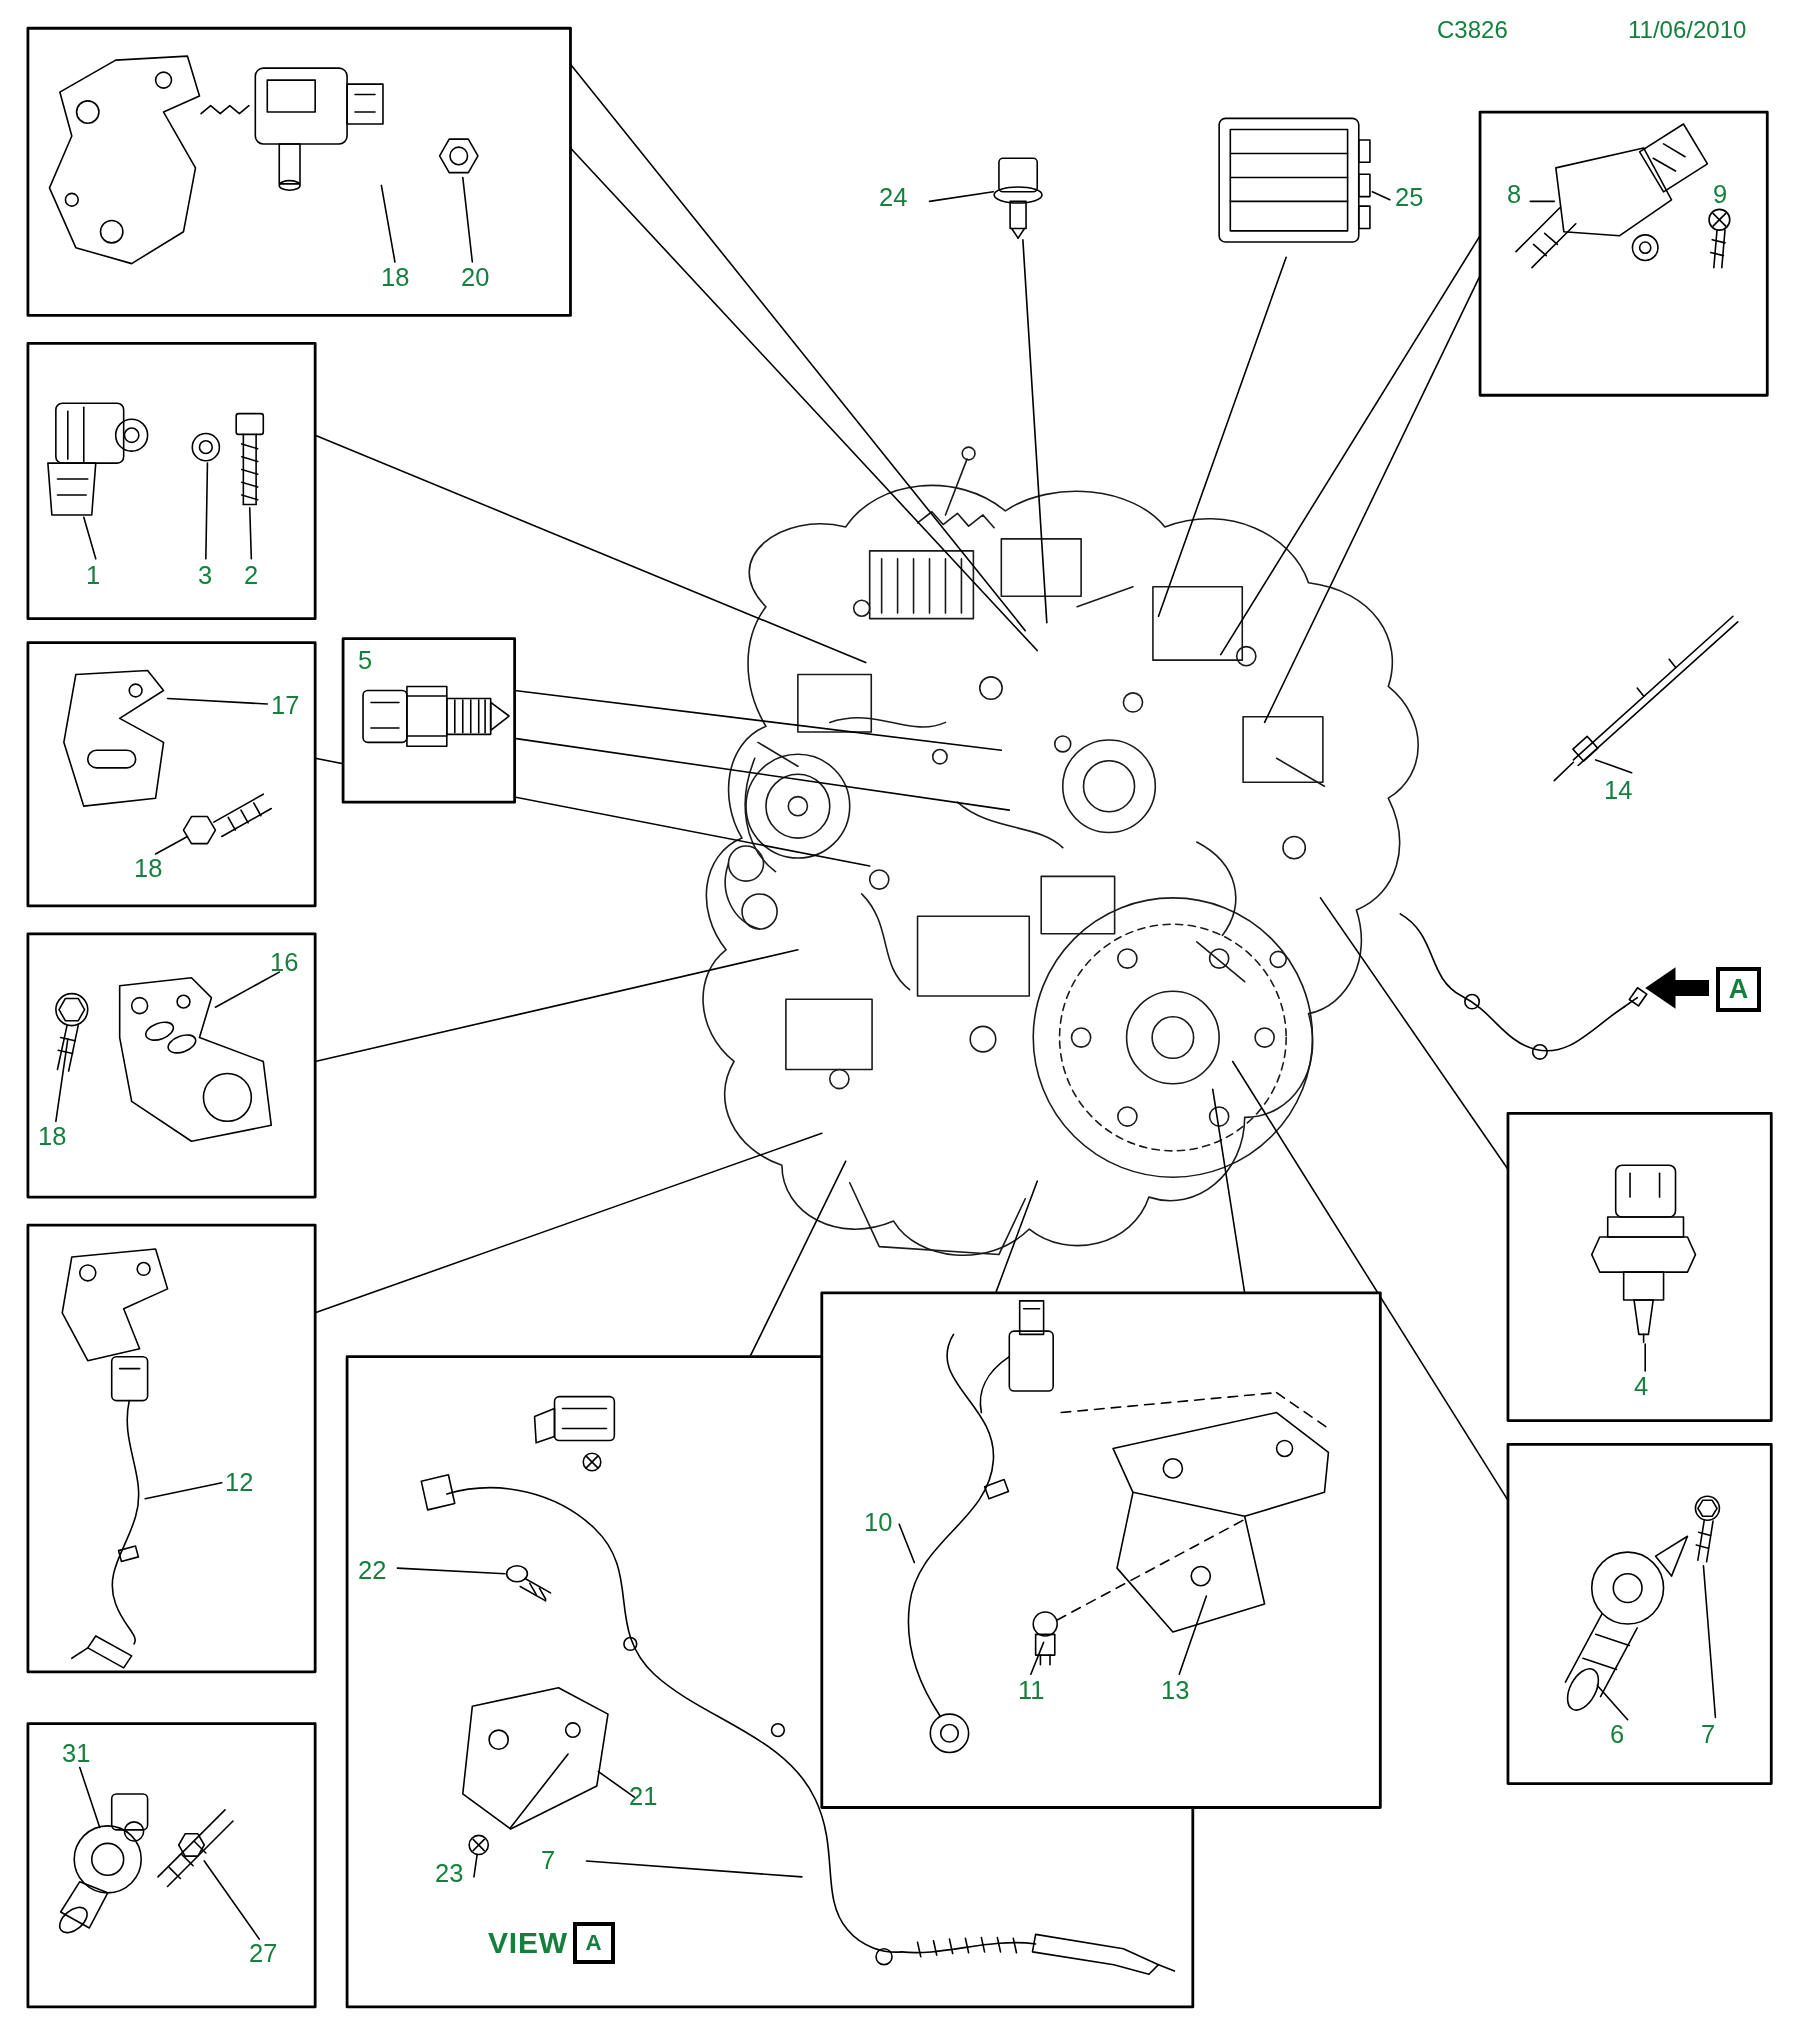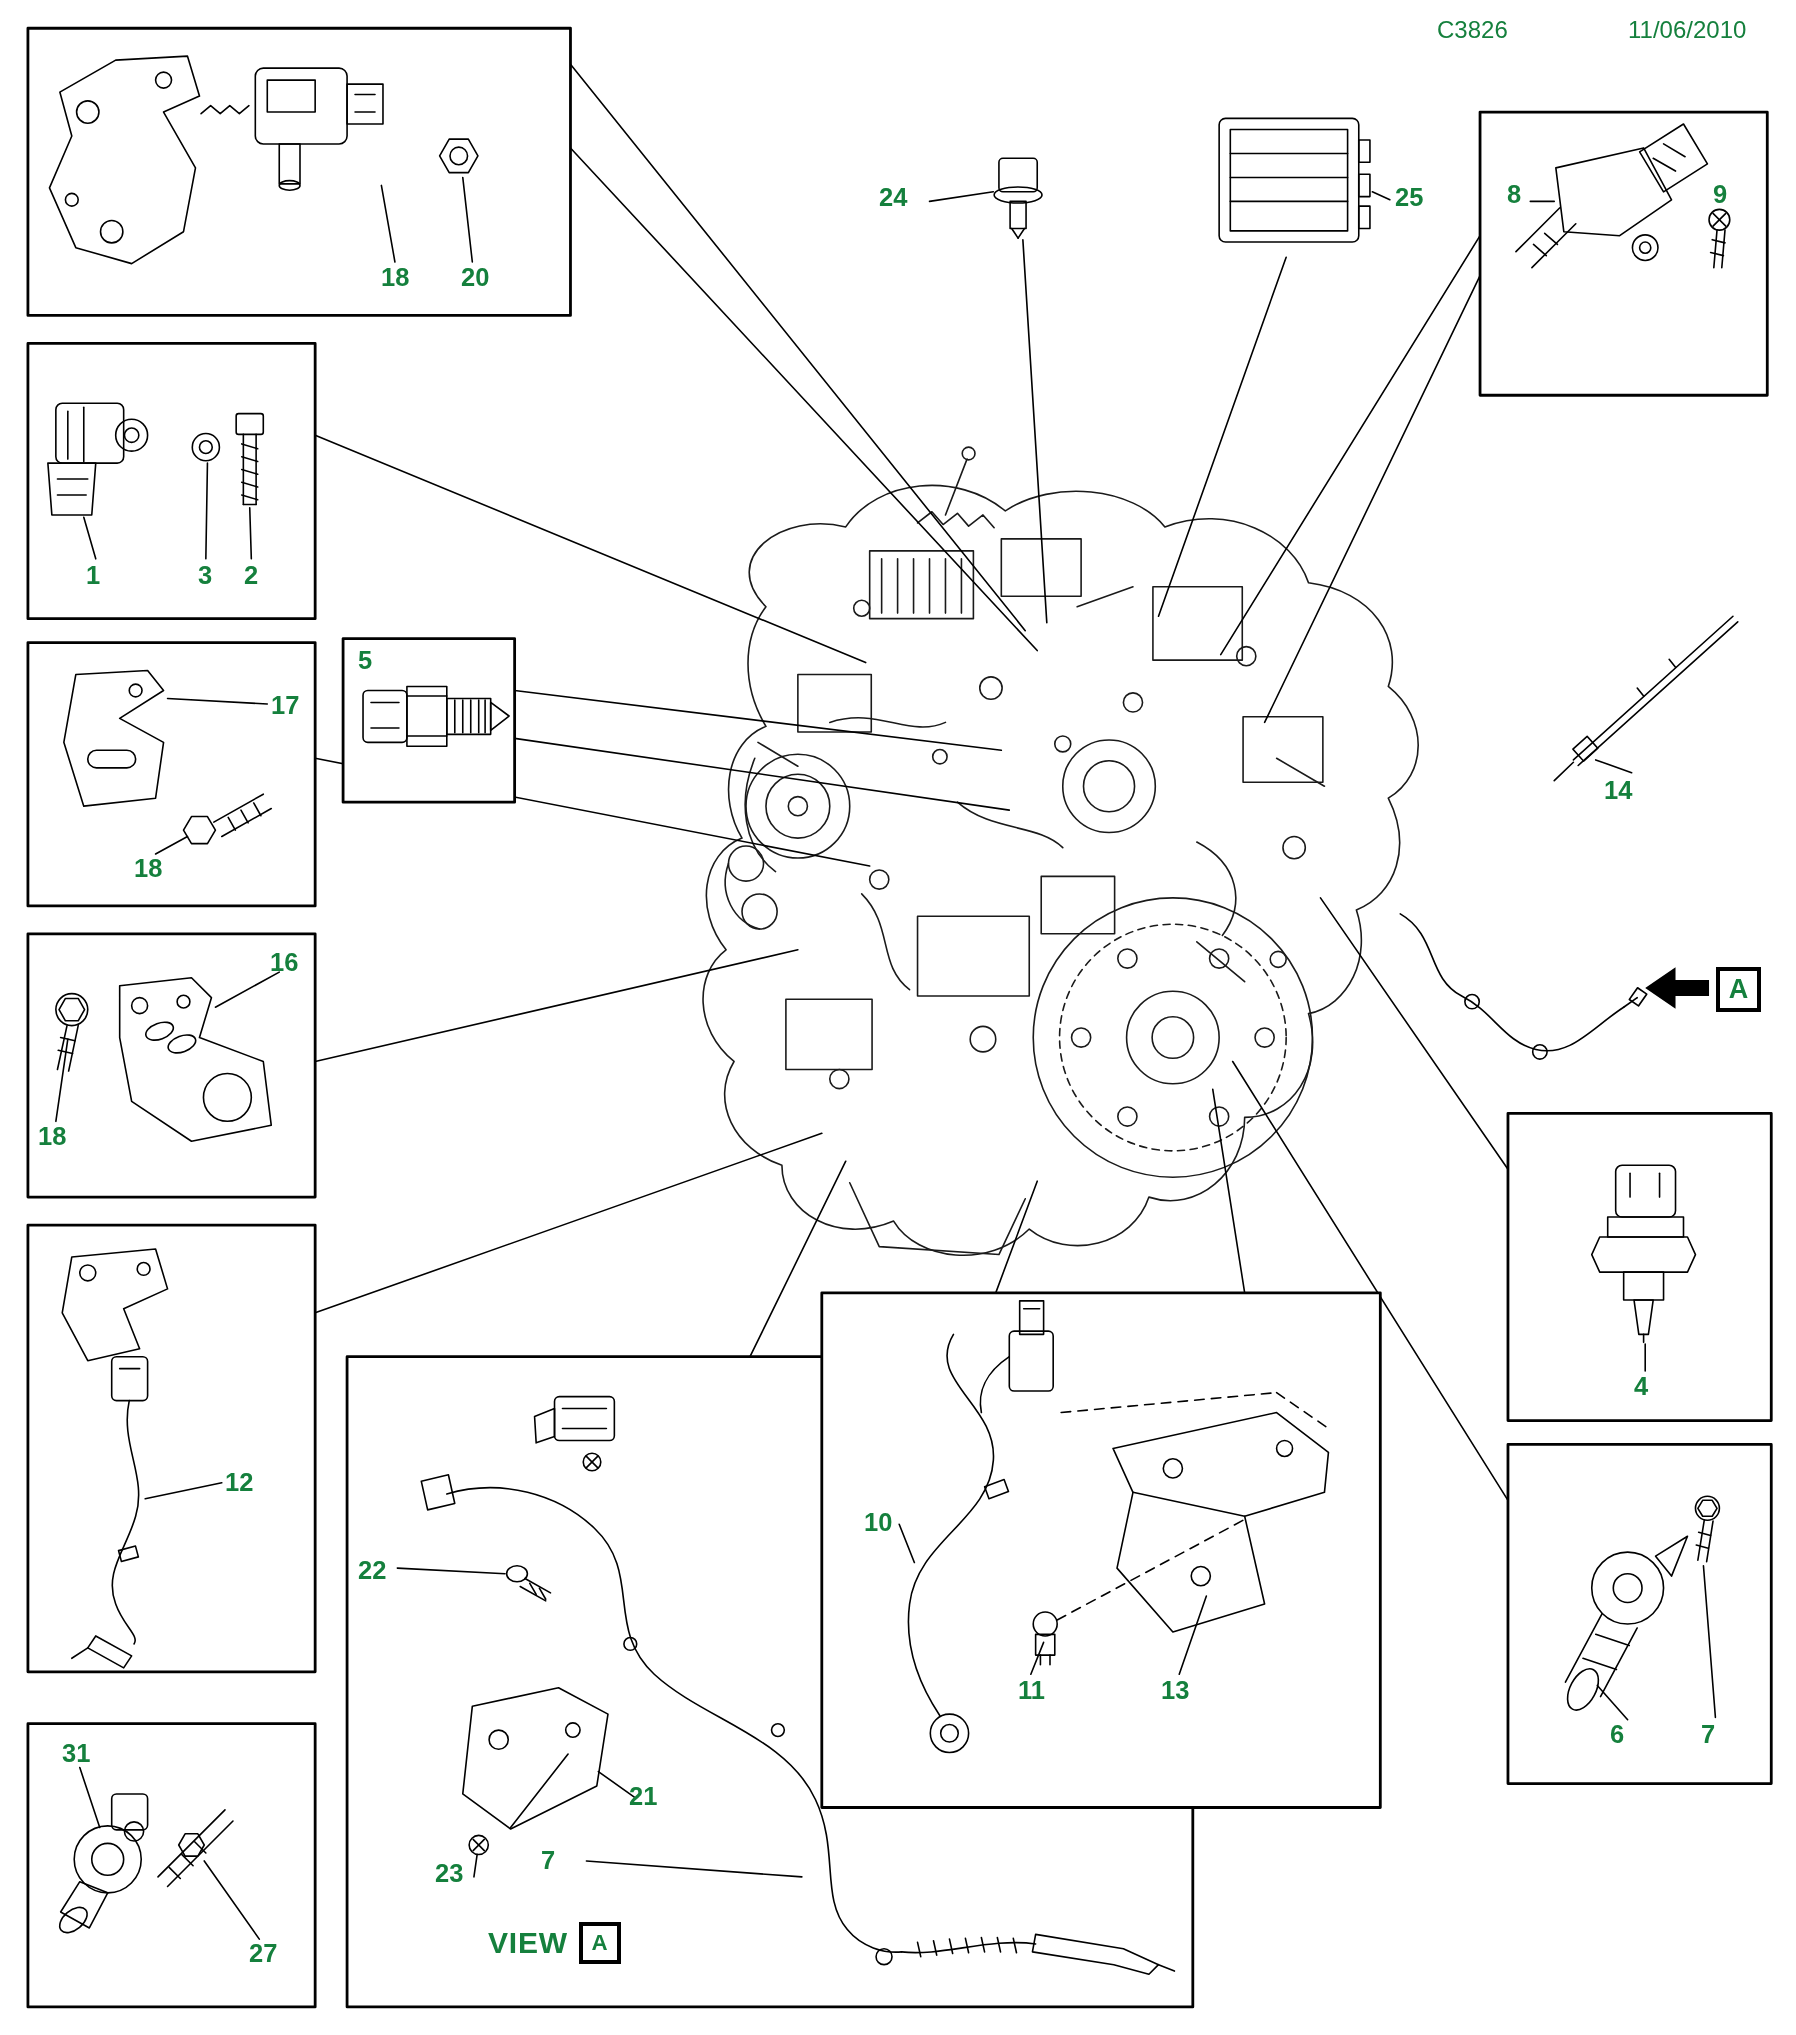--- a/index.html
+++ b/index.html
@@ -1,21 +1,21 @@
 <!DOCTYPE html>
 <html style="font-size:12.8px"><head>
 <meta charset="utf-8">
 <style>
   html,body{margin:0;padding:0;background:#fff;}
   .stage{position:relative;width:1796px;height:2036px;background:#fff;
          font-family:"Liberation Sans", sans-serif;color:#15803d;overflow:hidden;}
   .svg-layer{position:absolute;left:0;top:0;}
-  .callout{position:absolute;font-size:25.5px;line-height:1;white-space:nowrap;font-weight:bold;}
+  .callout{position:absolute;font-size:25.5px;line-height:1;white-space:nowrap;}
   .header-code{position:absolute;font-size:24px;line-height:1;white-space:nowrap;}
-  .view-label{position:absolute;display:flex;align-items:center;gap:11px;
+  .view-label{position:absolute;display:flex;align-items:center;gap:5px;
               font-size:30px;font-weight:700;letter-spacing:0.8px;}
   .marker-box{display:flex;align-items:center;justify-content:center;
               width:34px;height:34px;border:4px solid #000;font-size:22.3px;font-weight:700;}
   .direction-box{position:absolute;width:37px;height:37px;border:4px solid #000;
               display:flex;align-items:center;justify-content:center;
               font-size:27px;font-weight:700;}
 </style>
 </head>
 <body>
 

